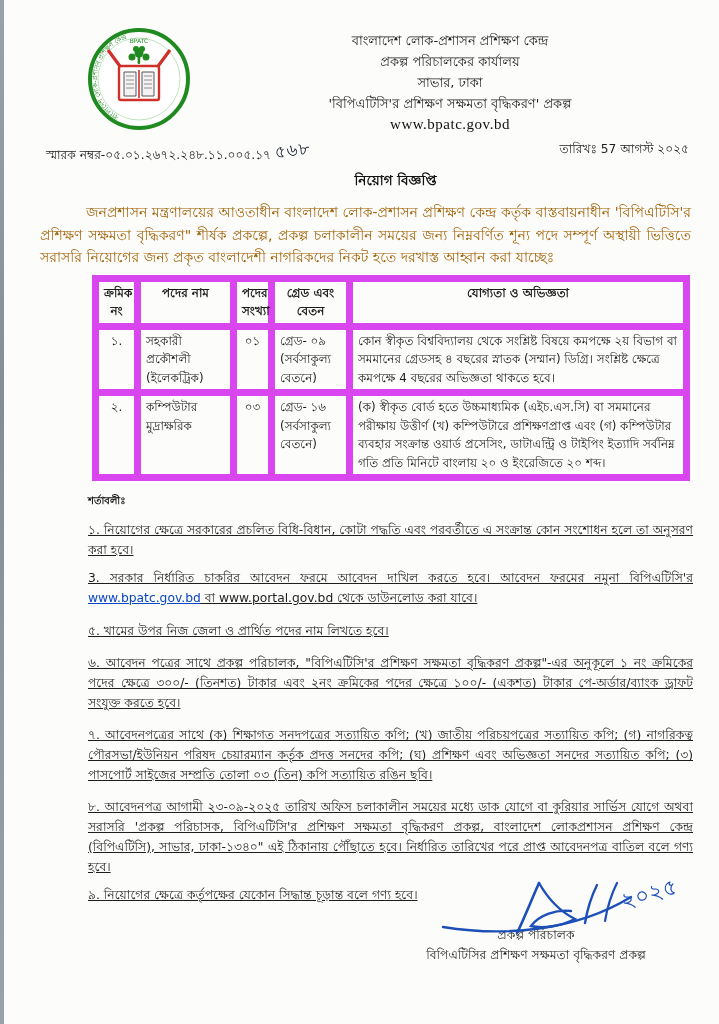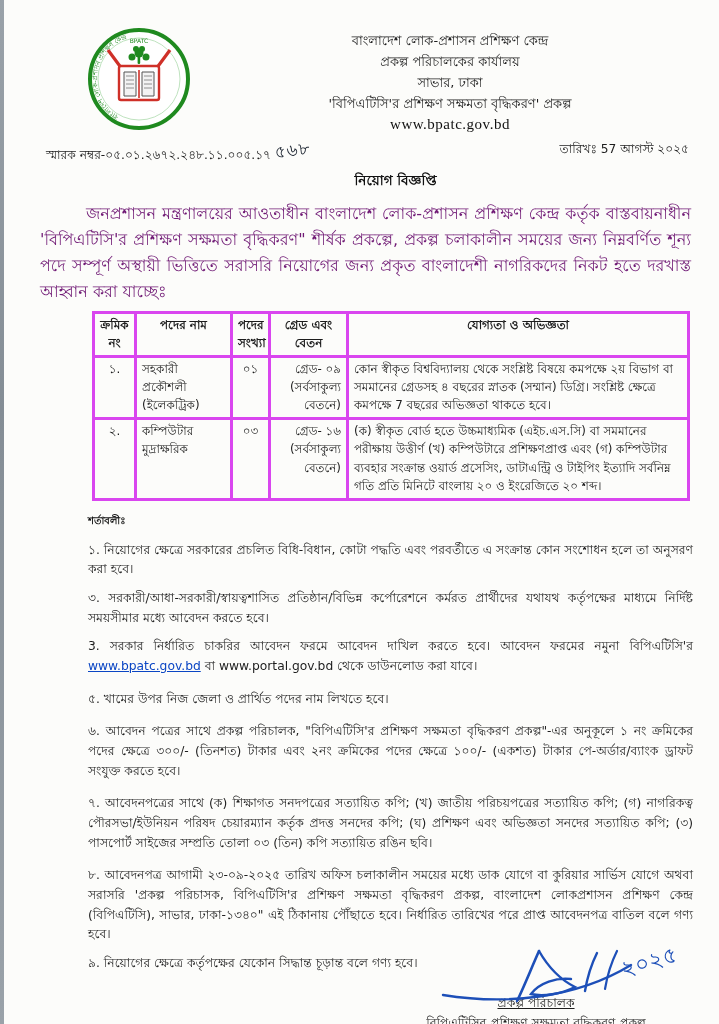--- a/index.html
+++ b/index.html
@@ -30,49 +30,49 @@
     display:inline-block; font-size:17px; color:#1c2430;
     transform:rotate(-7deg) translateY(-3px); letter-spacing:1px; font-weight:500;
   }
   
   .doc-title {
     text-align:center; font-weight:bold; font-size:13.5px; color:#111;
     margin-top:2px; transform:translateX(36px);
   }
   
   .intro {
-    margin:8px 28px 6px 40px; font-size:16px; line-height:1.62;
-    text-align:justify; text-indent:46px; color:#701a75;
+    margin:8px 28px 6px 40px; font-size:14px; line-height:1.62;
+    text-align:justify; text-indent:46px; color:#a16207;
   }
   
   table.jobs {
     border-collapse:collapse; table-layout:fixed;
     margin-left:92px; width:598px; font-size:11.9px; color:#1c1c1c;
   }
   table.jobs th, table.jobs td {
-    border:3px solid #d946ef; padding:2px 5px; vertical-align:top; line-height:1.55;
+    border:7px solid #d946ef; padding:2px 5px; vertical-align:top; line-height:1.55;
   }
   table.jobs th { font-weight:bold; text-align:center; }
   td.c-sl, td.c-count { text-align:center; }
-  td.c-grade { text-align:right; white-space:pre-line; }
+  td.c-grade { text-align:left; white-space:pre-line; }
   td.c-qual { text-align:left; }
   
   .conditions { margin:12px 26px 0 88px; font-size:12.3px; line-height:1.6; color:#1e1e1e; }
   .conditions h3 { font-size:10px; font-weight:bold; margin-bottom:12px; color:#141414; }
-  .conditions p { margin-bottom:9px; text-align:justify; }
+  .conditions p { margin-bottom:9px; text-align:justify;text-decoration:underline; }
   .conditions p.gap { margin-top:13px; }
   a.doclink { color:#0b46c4; text-decoration:underline; }
   
   .sig-block {
     position:relative; width:310px; margin:-44px 28px 0 auto;
     text-align:center; font-size:12.3px; line-height:20px; color:#1d1d1d;
   }
   .sig-scribble { position:relative; height:66px; }
   .sig-scribble svg { position:absolute; right:-14px; top:0; }
-  .sig-line1 { margin-top:-12px;text-decoration:underline; }
+  .sig-line1 { margin-top:-12px; }
 </style>
 </head>
 <body>
 
 <div class="page">
   <div class="edge-strip"></div>
 
   <div class="header">
     <div class="logo-wrap">
       <svg width="106" height="106" viewBox="0 0 106 106">
@@ -140,37 +140,36 @@
         <th>যোগ্যতা ও অভিজ্ঞতা</th>
       </tr>
     </thead>
     <tbody>
       <tr>
         <td class="c-sl">১.</td>
         <td>সহকারী প্রকৌশলী (ইলেকট্রিক)</td>
         <td class="c-count">০১</td>
         <td class="c-grade">গ্রেড- ০৯
 (সর্বসাকুল্য বেতনে)</td>
-        <td class="c-qual">কোন স্বীকৃত বিশ্ববিদ্যালয় থেকে সংশ্লিষ্ট বিষয়ে কমপক্ষে ২য় বিভাগ বা সমমানের গ্রেডসহ ৪ বছরের স্নাতক (সম্মান) ডিগ্রি। সংশ্লিষ্ট ক্ষেত্রে কমপক্ষে 7 বছরের অভিজ্ঞতা থাকতে হবে।</td>
+        <td class="c-qual">কোন স্বীকৃত বিশ্ববিদ্যালয় থেকে সংশ্লিষ্ট বিষয়ে কমপক্ষে ২য় বিভাগ বা সমমানের গ্রেডসহ ৪ বছরের স্নাতক (সম্মান) ডিগ্রি। সংশ্লিষ্ট ক্ষেত্রে কমপক্ষে 4 বছরের অভিজ্ঞতা থাকতে হবে।</td>
       </tr>
       <tr>
         <td class="c-sl">২.</td>
         <td>কম্পিউটার মুদ্রাক্ষরিক</td>
         <td class="c-count">০৩</td>
         <td class="c-grade">গ্রেড- ১৬
 (সর্বসাকুল্য বেতনে)</td>
         <td class="c-qual">(ক) স্বীকৃত বোর্ড হতে উচ্চমাধ্যমিক (এইচ.এস.সি) বা সমমানের পরীক্ষায় উত্তীর্ণ (খ) কম্পিউটারে প্রশিক্ষণপ্রাপ্ত এবং (গ) কম্পিউটার ব্যবহার সংক্রান্ত ওয়ার্ড প্রসেসিং, ডাটাএন্ট্রি ও টাইপিং ইত্যাদি সর্বনিম্ন গতি প্রতি মিনিটে বাংলায় ২০ ও ইংরেজিতে ২০ শব্দ।</td>
       </tr>
     </tbody>
   </table>
 
   <div class="conditions">
     <h3>শর্তাবলীঃ</h3>
     <p>১. নিয়োগের ক্ষেত্রে সরকারের প্রচলিত বিধি-বিধান, কোটা পদ্ধতি এবং পরবর্তীতে এ সংক্রান্ত কোন সংশোধন হলে তা অনুসরণ করা হবে।</p>
-    <p>৩. সরকারী/আধা-সরকারী/স্বায়ত্বশাসিত প্রতিষ্ঠান/বিভিন্ন কর্পোরেশনে কর্মরত প্রার্থীদের যথাযথ কর্তৃপক্ষের মাধ্যমে নির্দিষ্ট সময়সীমার মধ্যে আবেদন করতে হবে।</p>
     <p><span>3. সরকার নির্ধারিত চাকরির আবেদন ফরমে আবেদন দাখিল করতে হবে। আবেদন ফরমের নমুনা বিপিএটিসি'র </span><a class="doclink" href="#">www.bpatc.gov.bd</a><span> বা www.portal.gov.bd থেকে ডাউনলোড করা যাবে।</span></p>
     <p class="gap">৫. খামের উপর নিজ জেলা ও প্রার্থিত পদের নাম লিখতে হবে।</p>
     <p class="gap">৬. আবেদন পত্রের সাথে প্রকল্প পরিচালক, "বিপিএটিসি'র প্রশিক্ষণ সক্ষমতা বৃদ্ধিকরণ প্রকল্প"-এর অনুকূলে ১  নং ক্রমিকের পদের ক্ষেত্রে ৩০০/- (তিনশত) টাকার এবং ২নং ক্রমিকের পদের ক্ষেত্রে ১০০/- (একশত) টাকার পে-অর্ডার/ব্যাংক ড্রাফট সংযুক্ত করতে হবে।</p>
     <p class="gap">৭. আবেদনপত্রের সাথে (ক) শিক্ষাগত সনদপত্রের সত্যায়িত কপি; (খ) জাতীয় পরিচয়পত্রের সত্যায়িত কপি; (গ) নাগরিকত্ব পৌরসভা/ইউনিয়ন পরিষদ চেয়ারম্যান কর্তৃক প্রদত্ত সনদের কপি; (ঘ) প্রশিক্ষণ এবং অভিজ্ঞতা সনদের সত্যায়িত কপি; (৩) পাসপোর্ট সাইজের সম্প্রতি তোলা ০৩ (তিন) কপি সত্যায়িত রঙিন ছবি।</p>
     <p class="gap">৮. আবেদনপত্র আগামী ২৩-০৯-২০২৫ তারিখ অফিস চলাকালীন সময়ের মধ্যে ডাক যোগে বা কুরিয়ার সার্ভিস যোগে অথবা সরাসরি 'প্রকল্প পরিচাসক, বিপিএটিসি'র প্রশিক্ষণ সক্ষমতা বৃদ্ধিকরণ প্রকল্প, বাংলাদেশ লোকপ্রশাসন প্রশিক্ষণ কেন্দ্র (বিপিএটিসি), সাভার, ঢাকা-১৩৪০" এই ঠিকানায় পৌঁছাতে হবে। নির্ধারিত তারিখের পরে প্রাপ্ত আবেদনপত্র বাতিল বলে গণ্য হবে।</p>
     <p>৯. নিয়োগের ক্ষেত্রে কর্তৃপক্ষের যেকোন সিদ্ধান্ত চূড়ান্ত বলে গণ্য হবে।</p>
   </div>
 
   <div class="sig-block">
     <div class="sig-scribble">

